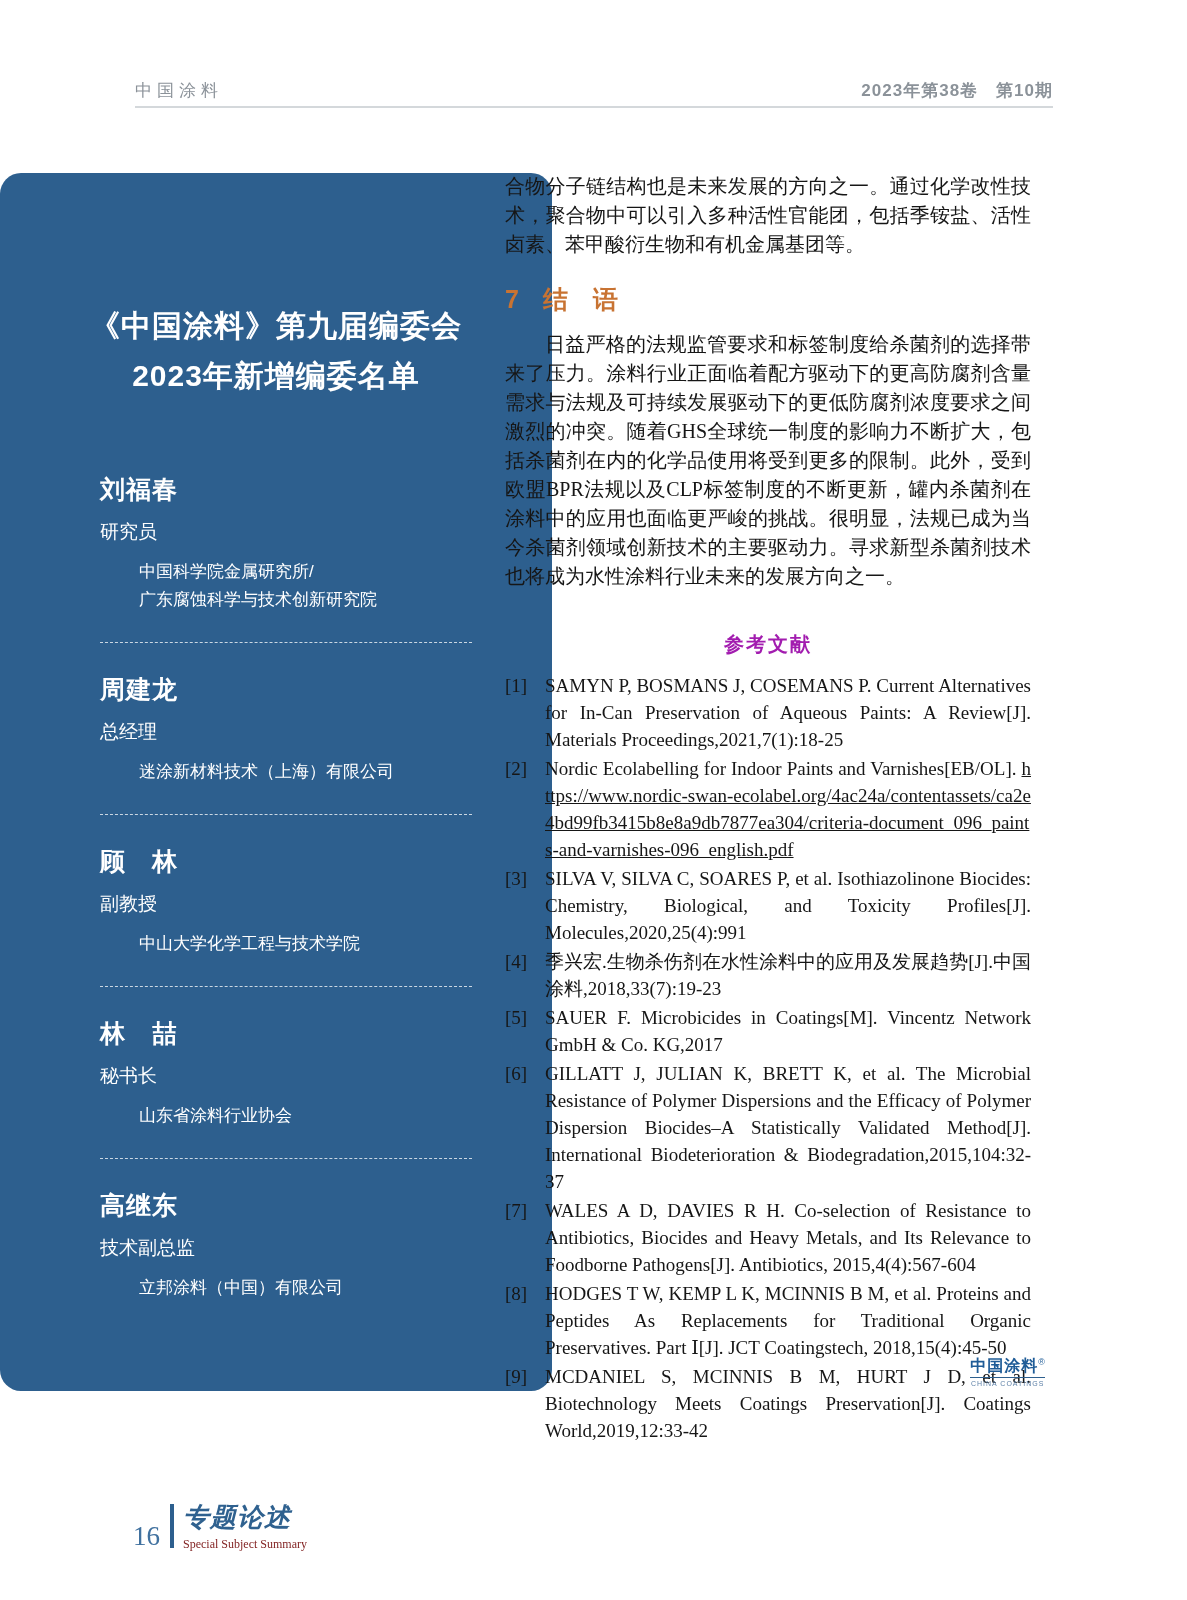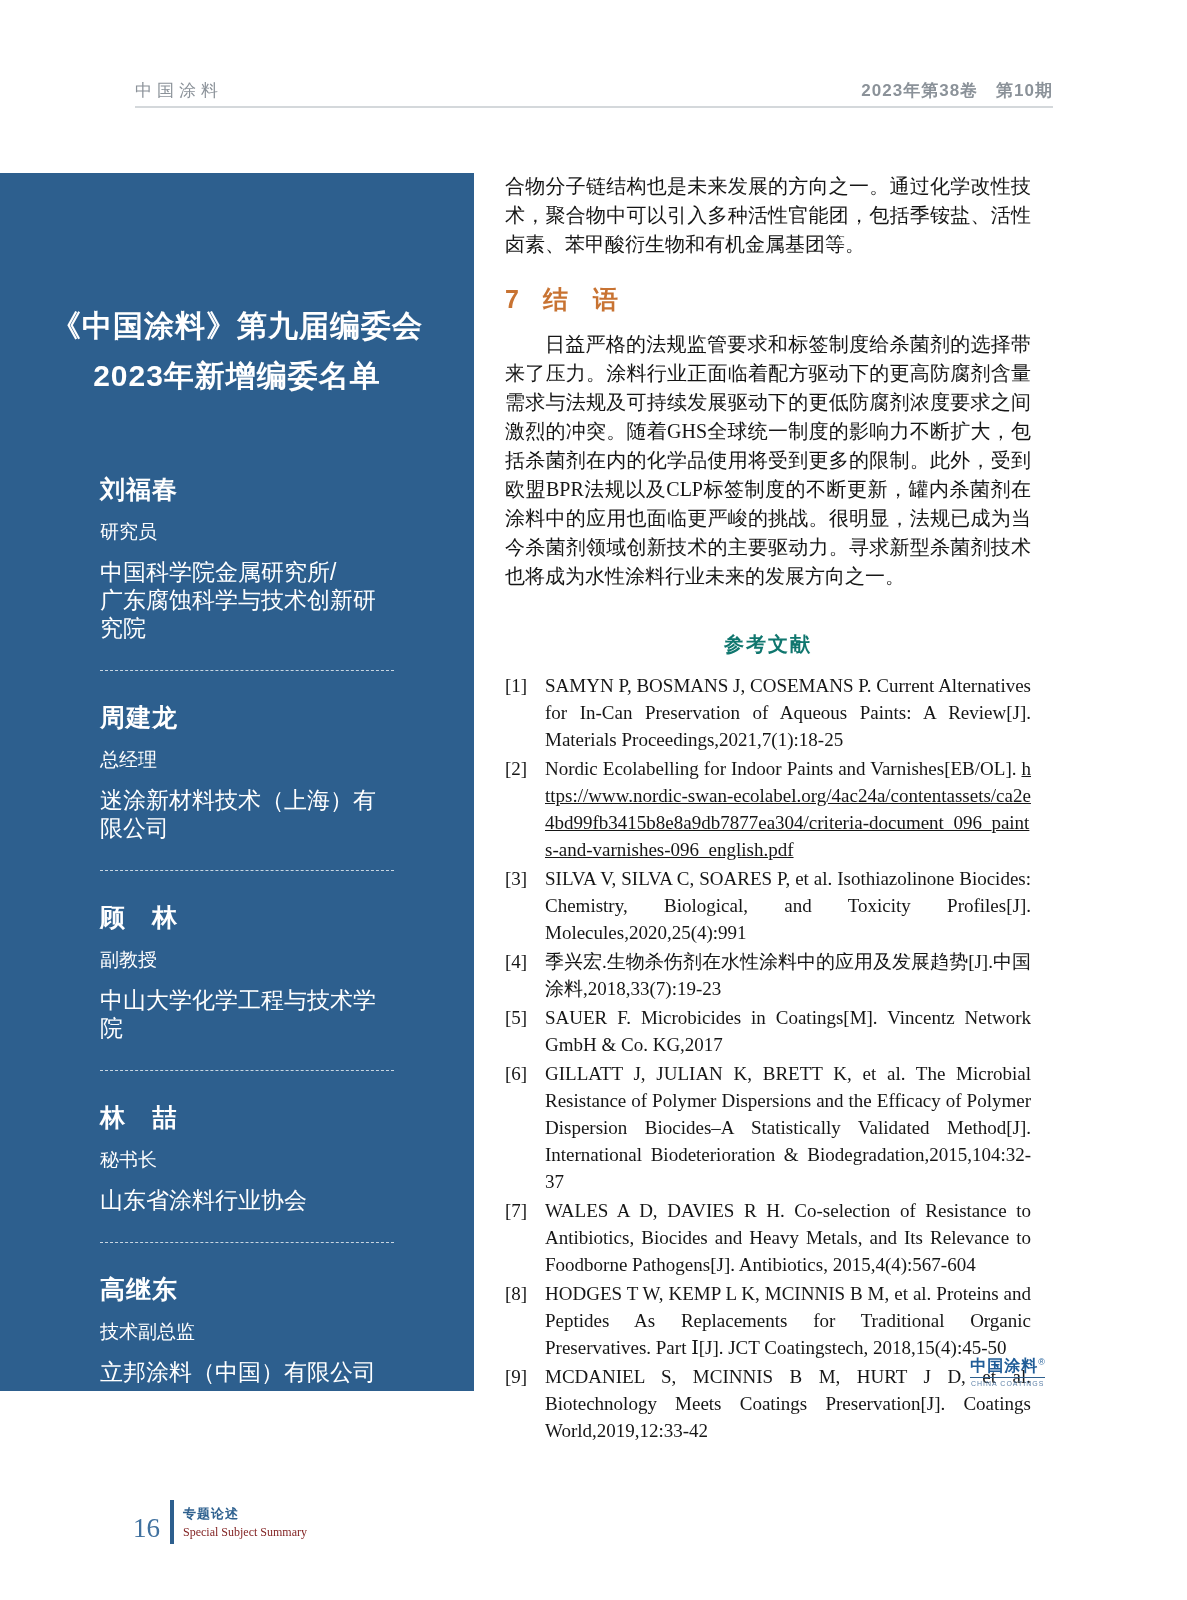--- a/index.html
+++ b/index.html
@@ -31,46 +31,47 @@
     font-size: 17px;
   }
   .header .journal-name { letter-spacing: 5px; }
   .header .issue-info { letter-spacing: 1px; font-weight: bold; }
 
   
   .blue-panel {
     position: absolute;
     left: 0;
     top: 173px;
-    width: 474px;
+    width: 552px;
     height: 1218px;
     background: #2d5f8e;
     color: #ffffff;
     font-family: "Liberation Sans", "DejaVu Sans", sans-serif;
+    border-radius: 21px;
   }
   .panel-title {
     margin-top: 128px;
     text-align: center;
     font-size: 30px;
     font-weight: bold;
     line-height: 50px;
     letter-spacing: 1px;
   }
   .member-list {
     margin: 72px 80px 0 100px;
   }
   .member {
     padding-bottom: 28px;
     margin-bottom: 30px;
     border-bottom: 1px dashed rgba(255,255,255,0.75);
   }
   .member:last-child { border-bottom: none; margin-bottom: 0; }
   .member-name { font-size: 25px; font-weight: bold; margin-bottom: 13px; letter-spacing: 1px; }
   .member-title { font-size: 19px; margin-bottom: 13px; }
-  .member-affiliation { font-size: 23px; line-height: 28px; }
+  .member-affiliation { font-size: 17px; line-height: 28px; margin-left: 39px; }
 
   
   .main {
     position: absolute;
     left: 505px;
     top: 172px;
     width: 526px;
   }
   .para {
     font-size: 20px;
@@ -86,21 +87,21 @@
     font-size: 25px;
     color: #c87332;
   }
   .section-heading .sec-title { margin-left: 24px; }
   .ref-heading {
     margin: 40px 0 14px 0;
     text-align: center;
     font-family: "Liberation Sans", "DejaVu Sans", sans-serif;
     font-weight: bold;
     font-size: 20px;
-    color: #0f766e;
+    color: #a21caf;
     letter-spacing: 2px;
   }
   .ref-list {
     list-style: none;
     font-size: 19px;
     line-height: 27px;
     color: #161616;
   }
   .ref-item {
     position: relative;
@@ -156,23 +157,24 @@
   }
   .footer-bar {
     width: 4px;
     height: 44px;
     background: #2d5f8e;
     margin-right: 9px;
   }
   .footer-section .section-cn {
     font-family: "Liberation Sans", "DejaVu Sans", sans-serif;
     font-weight: bold;
-    font-size: 13px;
+    font-size: 26px;
     color: #2f618f;
     letter-spacing: 1px;
+    font-style: italic;
   }
   .footer-section .section-en {
     margin-top: 2px;
     font-size: 12px;
     color: #7f1d1d;
   }
 </style>
 </head>
 <body>
 

